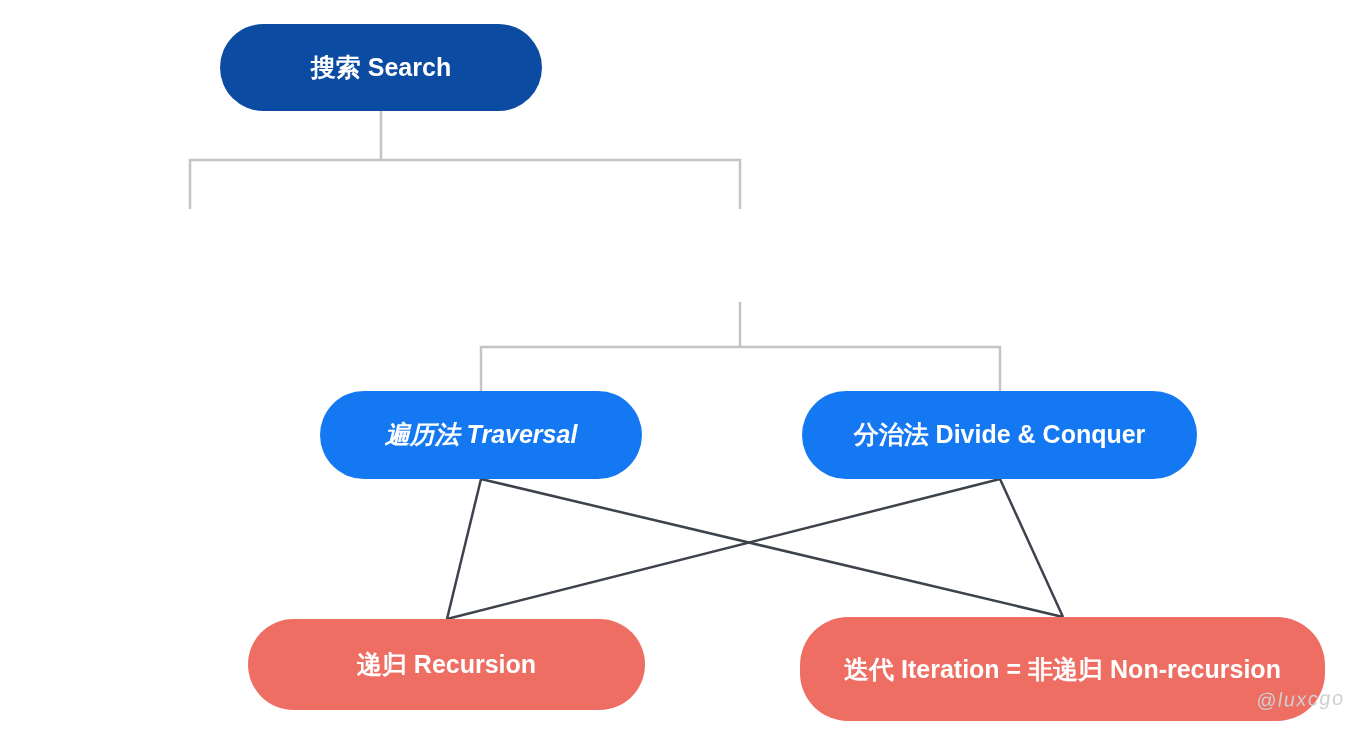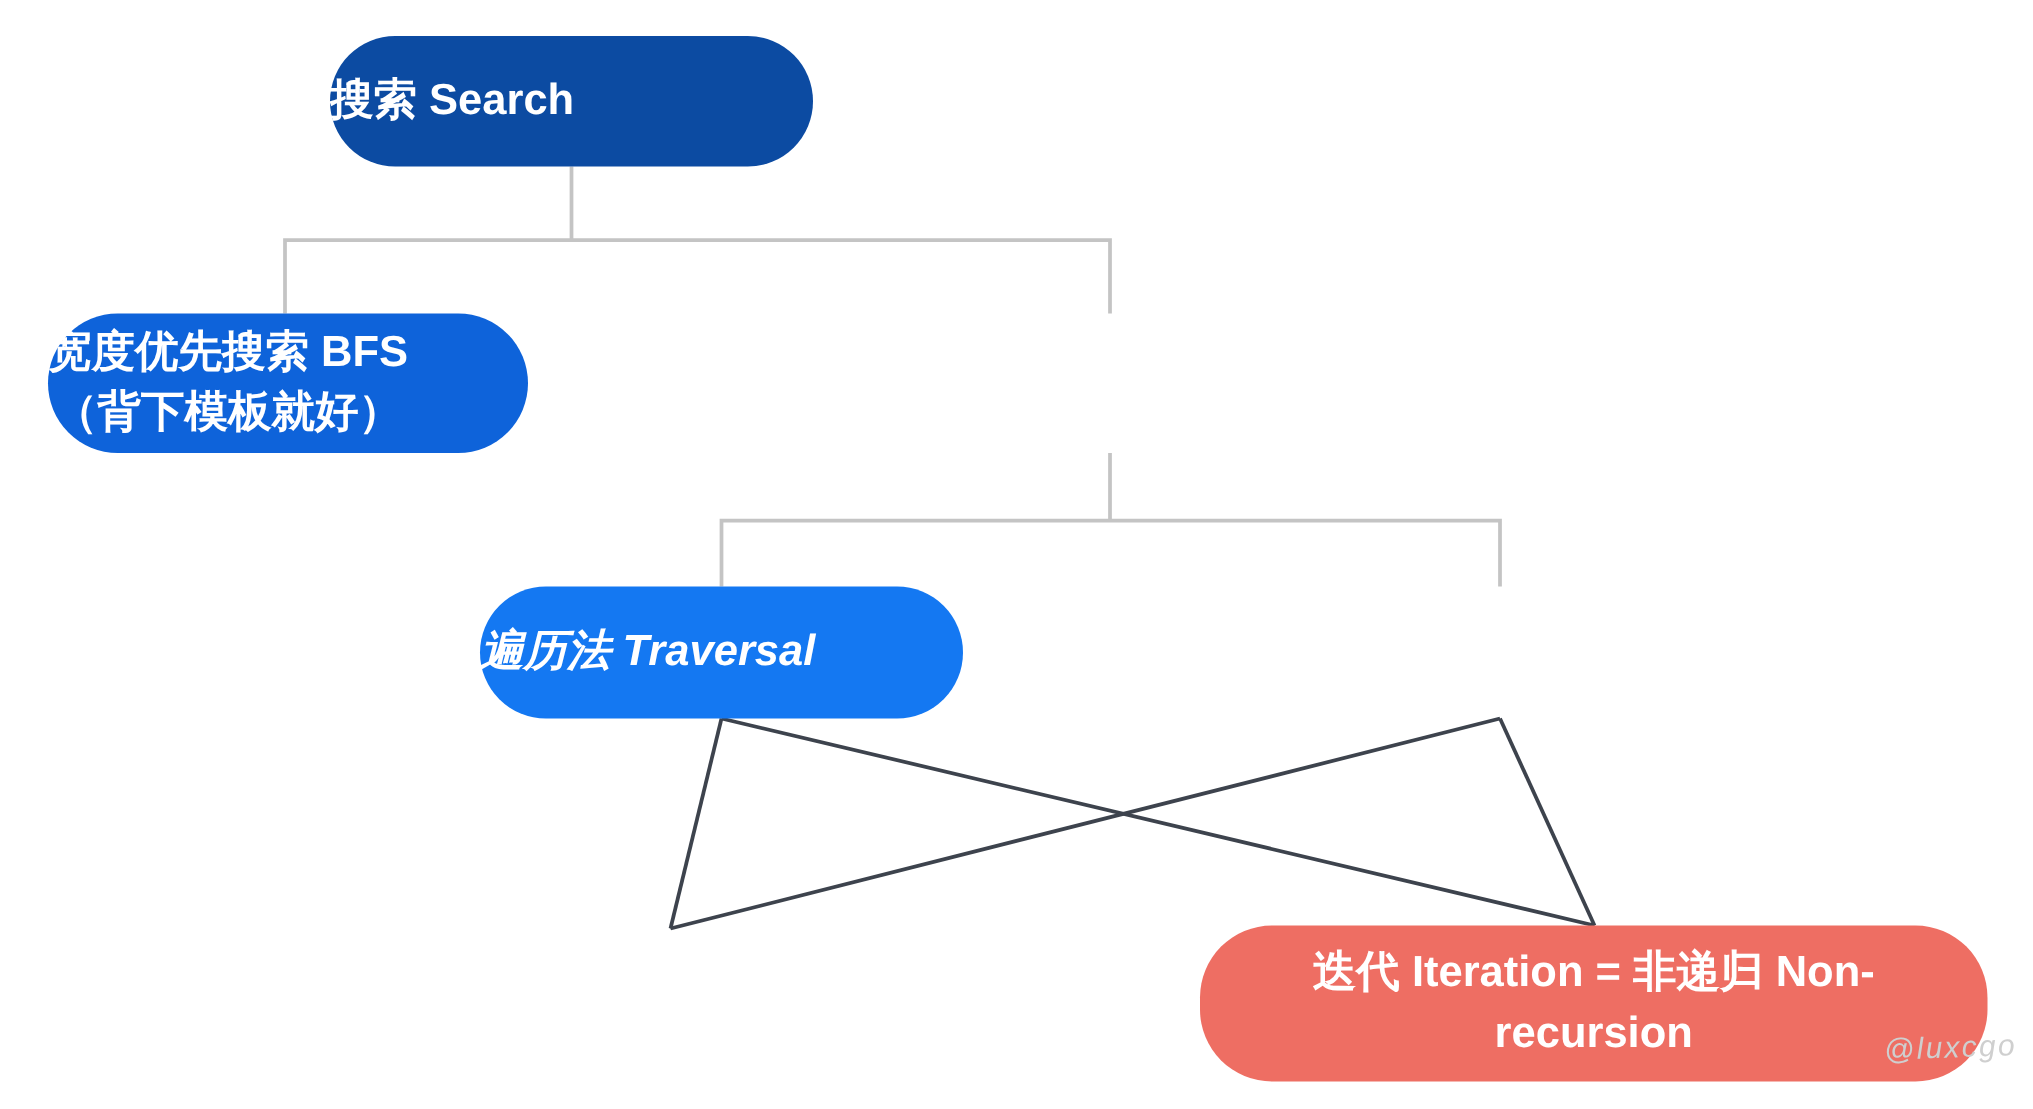--- a/index.html
+++ b/index.html
@@ -27,25 +27,25 @@
   }
   .dark-line {
     stroke: var(--cross_line, #3d434d);
     stroke-width: 2.5;
     fill: none;
   }
   .node {
     position: absolute;
     display: flex;
     align-items: center;
-    justify-content: flex-start;
+    justify-content: center;
     text-align: center;
     color: var(--text, #ffffff);
     font-weight: bold;
-    font-size: 29px;
+    font-size: 25px;
     line-height: 1.35;
     border-radius: 50px;
     box-sizing: border-box;
     white-space: pre-wrap;
   }
   .node-search {
     left: 220px; top: 24px; width: 322px; height: 87px;
     background: var(--root_fill, #0c4ba2);
     border-radius: 44px;
   }
@@ -109,31 +109,33 @@
     <path class="dark-line" d="M481 479 L447 619"></path>
     <path class="dark-line" d="M481 479 L1063 617"></path>
     <path class="dark-line" d="M1000 479 L447 619"></path>
     <path class="dark-line" d="M1000 479 L1063 617"></path>
   </svg>
 
   <div class="node node-search">
     <span>搜索 Search</span>
   </div>
 
-  <div class="node node-bfs">
-    <span>宽度优先搜索 BFS
-（背下模板就好）</span>
-  </div>
 
 
   <div class="node node-traversal">
     <span>遍历法 Traversal</span>
   </div>
 
+  <div class="node node-divide">
+    <span>分治法 Divide &amp; Conquer</span>
+  </div>
 
+  <div class="node node-recursion">
+    <span>递归 Recursion</span>
+  </div>
 
   <div class="node node-iteration">
     <span>迭代 Iteration = 非递归 Non-recursion</span>
   </div>
 
   <div class="watermark">@luxcgo</div>
 
 </div>
 
 </body></html>

